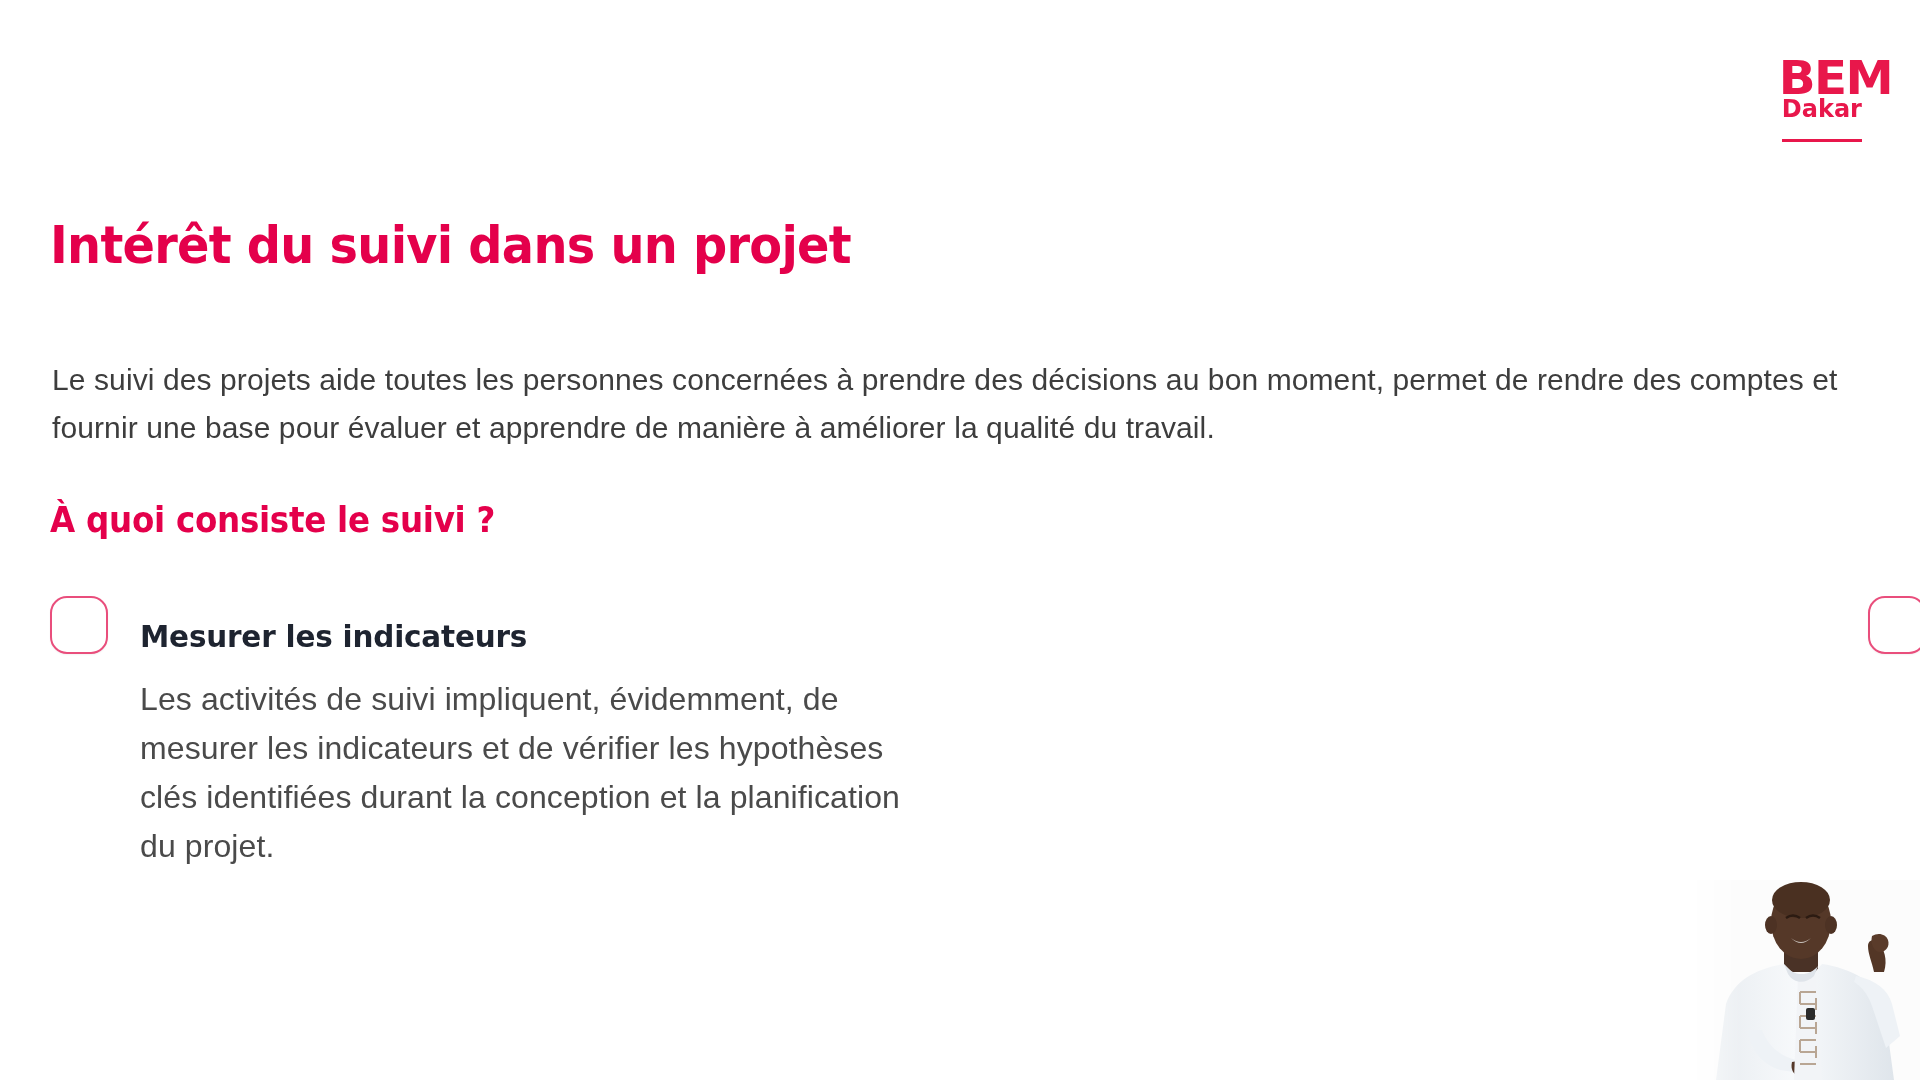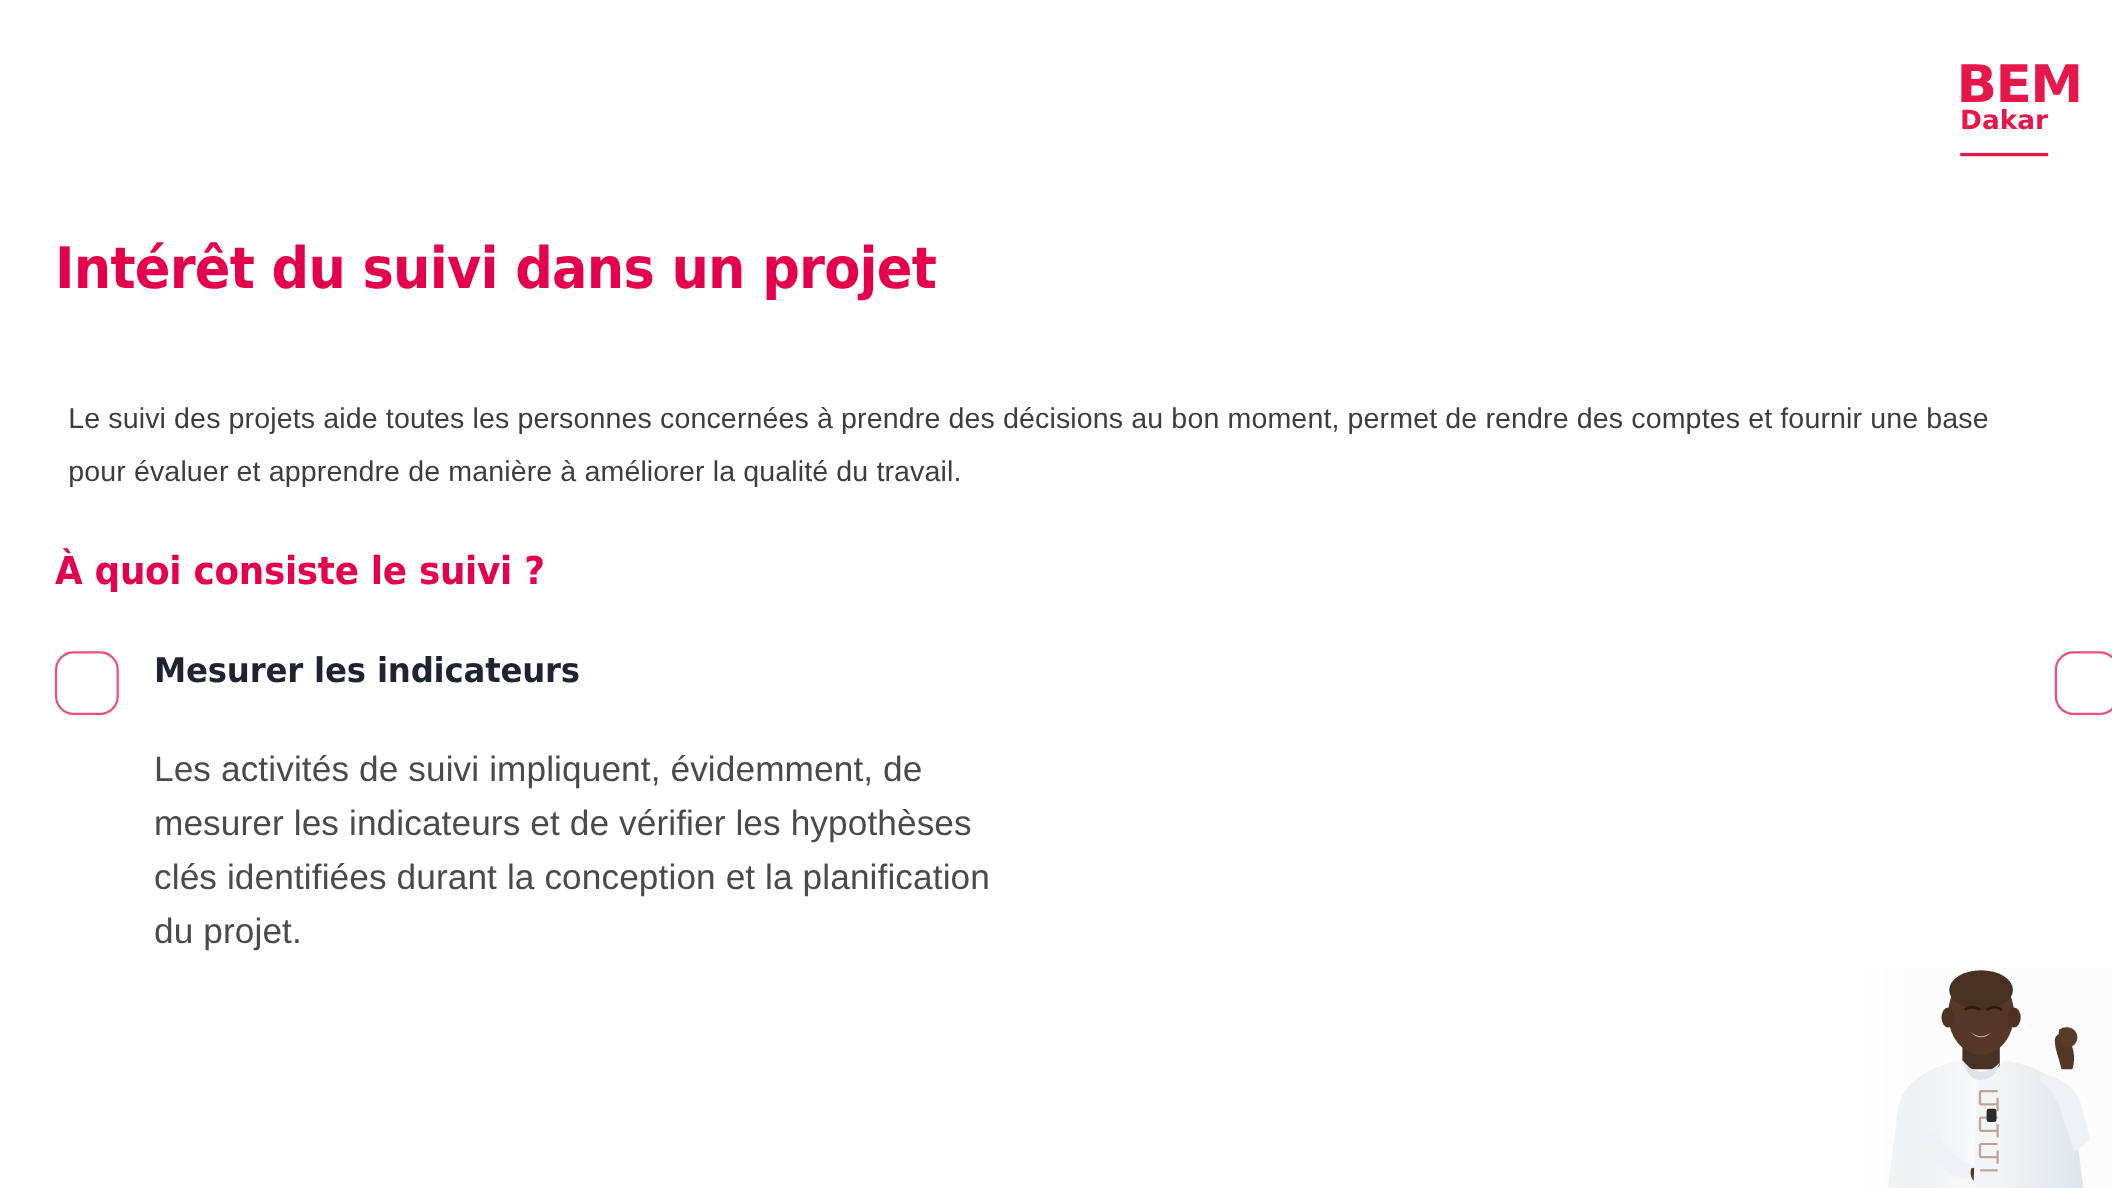--- a/index.html
+++ b/index.html
@@ -75,26 +75,26 @@
     line-height: 1.05;
     letter-spacing: -0.8px;
     color: #E4004B;
     transform: scaleX(0.92);
     transform-origin: left center;
     white-space: nowrap;
   }
 
   .intro-paragraph {
     position: absolute;
-    left: 12px;
+    left: 2px;
     top: 356px;
     width: 1790px;
     font-family: "Liberation Sans", sans-serif;
     font-weight: 400;
-    font-size: 26px;
+    font-size: 30px;
     line-height: 48px;
     color: #3D3D3D;
     letter-spacing: 0.1px;
   }
 
   .section-question {
     position: absolute;
     left: 0px;
     top: 501px;
     font-family: "DejaVu Sans", sans-serif;
@@ -119,21 +119,21 @@
   }
 
   .feature {
     width: 915px;
     position: relative;
   }
   .feature.right { padding-left: 928px; width: 1843px; }
 
   .feature-head {
     display: flex;
-    align-items: flex-start;
+    align-items: flex-end;
     gap: 32px;
     height: 62px;
   }
 
   .feature-icon {
     width: 58px;
     height: 58px;
     min-width: 58px;
     border: 2px solid #E94E7C;
     border-radius: 17px;

